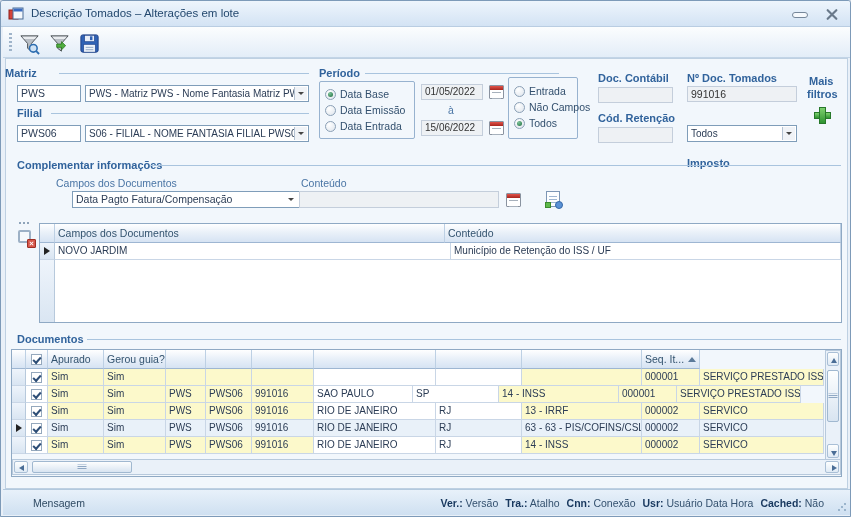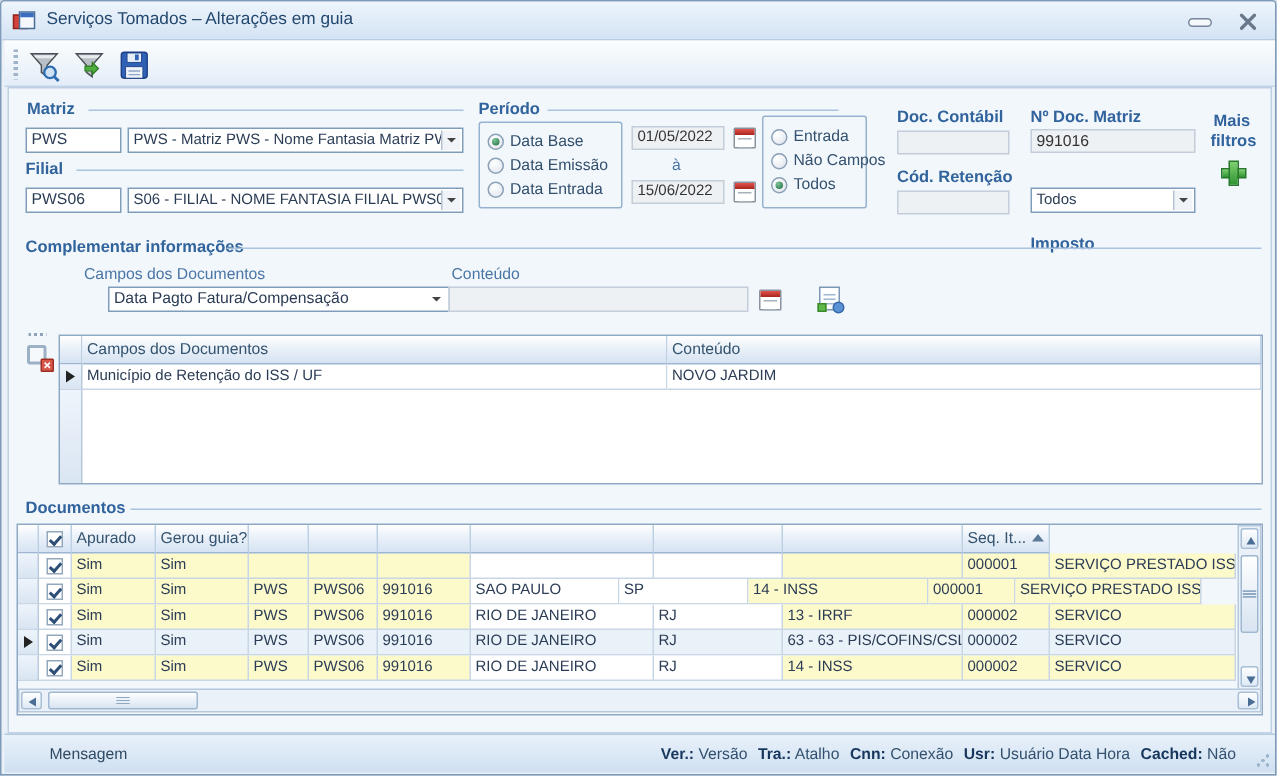--- a/index.html
+++ b/index.html
@@ -114,21 +114,21 @@
 <body>
 
 <div class="window">
 
   <div class="titlebar">
     <svg class="app-icon" viewBox="0 0 16 16">
       <rect x="1" y="4" width="9" height="9" fill="#d4433a" stroke="#8d211b"></rect>
       <rect x="5" y="2" width="10" height="11" fill="#f4f8fc" stroke="#4a6d96"></rect>
       <rect x="5.5" y="2.5" width="9" height="3" fill="#3a6cc0"></rect>
     </svg>
-    <span class="title">Serviços Tomados – Alterações em guia</span>
+    <span class="title">Descrição Tomados – Alterações em lote</span>
     <div class="win-btn btn-min"></div>
     <svg class="win-btn btn-close" viewBox="0 0 12 12">
       <path class="xmark" d="M2 2 L10 10 M10 2 L2 10"></path>
     </svg>
   </div>
 
   <div class="toolbar">
     <div class="tb-grip"></div>
     <div class="tb-btn" style="left:12px;">
       <svg width="23" height="23" viewBox="0 0 24 24">
@@ -152,21 +152,21 @@
         <rect x="12.5" y="4.5" width="2.6" height="4" fill="#2f62b5"></rect>
         <rect x="6" y="13" width="12" height="8" fill="#eef3fa" stroke="#1c3f86" stroke-width="0.6"></rect>
         <line x1="8" y1="16" x2="16" y2="16" stroke="#8fa6c4"></line>
         <line x1="8" y1="18.5" x2="16" y2="18.5" stroke="#8fa6c4"></line>
       </svg>
     </div>
   </div>
 
   <div class="content"></div>
 
-  <span class="grp-label" style="left:4px;top:66px;padding-left:13px;">Matriz</span>
+  <span class="grp-label" style="left:4px;top:66px;">Matriz</span>
   <div class="grp-line" style="left:58px;top:72px;width:250px;"></div>
   <div class="tinput" style="left:16px;top:84px;width:64px;">PWS</div>
   <div class="combo" style="left:84px;top:84px;width:224px;"><span>PWS - Matriz PWS - Nome Fantasia Matriz PWS</span><span class="arr"></span></div>
 
   <span class="grp-label" style="left:16px;top:106px;">Filial</span>
   <div class="grp-line" style="left:50px;top:112px;width:258px;"></div>
   <div class="tinput" style="left:16px;top:124px;width:64px;">PWS06</div>
   <div class="combo" style="left:84px;top:124px;width:224px;"><span>S06 - FILIAL - NOME FANTASIA FILIAL PWS06</span><span class="arr"></span></div>
 
   <span class="grp-label" style="left:318px;top:66px;">Período</span>
@@ -204,21 +204,21 @@
         <span class="radio checked"></span>
         <span class="radio-label">Todos</span>
       </div>
     </div>
 
   <span class="grp-label" style="left:597px;top:71px;">Doc. Contábil</span>
   <div class="ginput" style="left:597px;top:86px;width:75px;"></div>
   <span class="grp-label" style="left:597px;top:111px;">Cód. Retenção</span>
   <div class="ginput" style="left:597px;top:126px;width:75px;"></div>
 
-  <span class="grp-label" style="left:686px;top:71px;">Nº Doc. Matriz</span>
+  <span class="grp-label" style="left:686px;top:71px;">Nº Doc. Tomados</span>
   <div class="ginput" style="left:686px;top:85px;width:110px;font-size:10.5px;">991016</div>
   <span class="grp-label" style="left:686px;top:111px;margin-top:45px;">Imposto</span>
   <div class="combo" style="left:686px;top:124px;width:110px;"><span>Todos</span><span class="arr"></span></div>
 
   <span class="grp-label" style="left:808px;top:74px;">Mais</span>
   <span class="grp-label" style="left:806px;top:87px;">filtros</span>
   <div class="plus-icon" style="left:813px;top:106px;"></div>
 
   <span class="grp-label" style="left:16px;top:158px;">Complementar informações</span>
   <div class="grp-line" style="left:150px;top:164px;width:690px;"></div>
@@ -244,22 +244,22 @@
   <div class="grid" style="left:38px;top:222px;width:803px;height:100px;">
       <div class="dg-row">
         <div class="gh" style="width: 15px;"></div>
         <div class="gh" style="width: 390px;">Campos dos Documentos</div>
         <div class="gh" style="width: 396px;">Conteúdo</div>
       </div>
       <div class="dg-row">
         <div class="dg-ind" style="width: 15px; height: 17px;">
           <span class="tri-right"></span>
         </div>
+        <div class="dg-cell wc" style="width: 396px;">NOVO JARDIM</div>
         <div class="dg-cell wc" style="width: 390px;">Município de Retenção do ISS / UF</div>
-        <div class="dg-cell wc" style="width: 396px;">NOVO JARDIM</div>
       </div>
       <div style="display: flex; height: 64px;">
         <div class="dg-ind" style="width: 15px; height: 64px; border-bottom: none;"></div>
       </div>
     </div>
 
   <span class="grp-label" style="left:16px;top:332px;">Documentos</span>
   <div class="grp-line" style="left:86px;top:338px;width:754px;"></div>
   <div class="grid" style="left:10px;top:348px;width:831px;height:128px;background:#f2f7fc;">
     <div>

